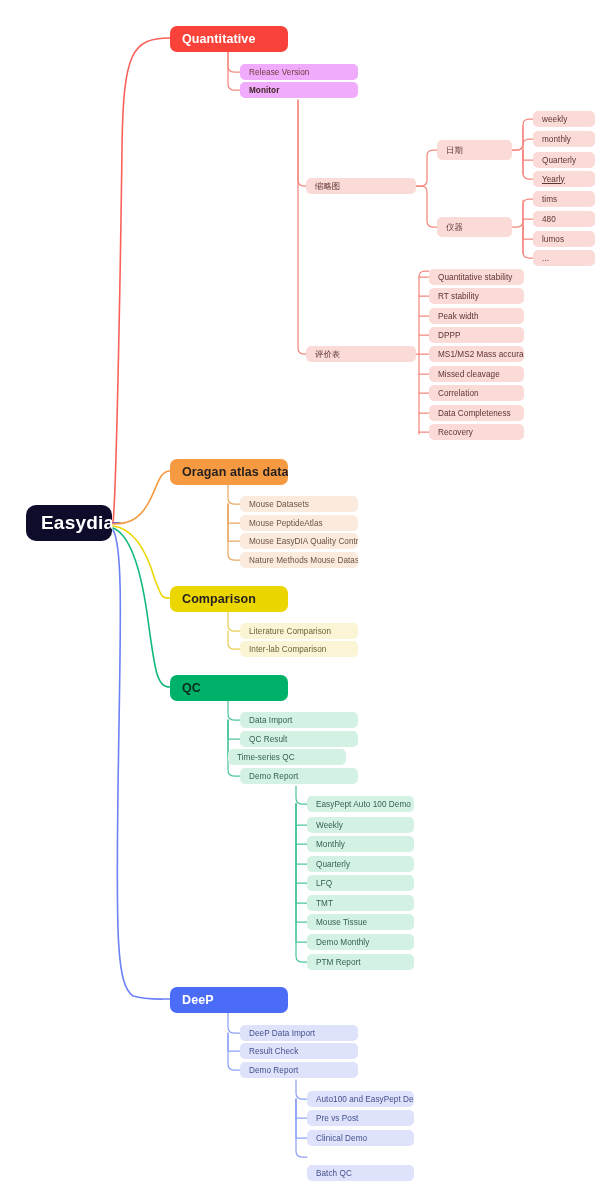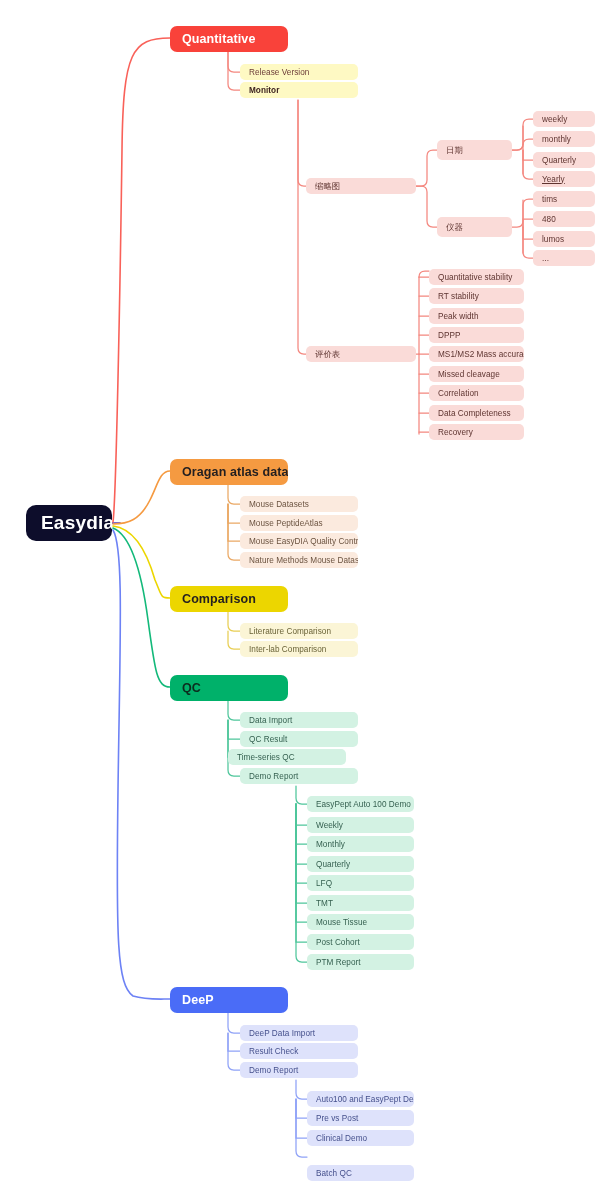--- a/index.html
+++ b/index.html
@@ -47,21 +47,21 @@
   .node.l1.green{background:#00b16a;color:#0b2d1e;}
   .node.l1.blue{background:#4a6cf7;color:#ffffff;}
 
   
   .node.leaf{
     font-size:8.2px;
     border-radius:5px;
     padding-left:9px;
     letter-spacing:0.05px;
   }
-  .node.leaf.red{background:#fef9c3;color:#6b3b37;}
+  .node.leaf.red{background:#f0abfc;color:#6b3b37;}
   .node.leaf.redmid{background:#fadbd8;color:#5e3430;}
   .node.leaf.orange{background:#fbeade;color:#6b5340;}
   .node.leaf.yellow{background:#fbf5d6;color:#6a6338;}
   .node.leaf.green{background:#d3f2e3;color:#356050;}
   .node.leaf.blue{background:#dee2fb;color:#45508c;}
   .node.leaf.bold{font-weight:bold;color:#3d2320;}
   .node.leaf.cjk{font-size:8.4px;}
 
   .footer{
     position:absolute;
@@ -325,21 +325,21 @@
   <div class="node leaf green" style="left:307px;top:875px;width:107px;height:16px;">
     <span>LFQ</span>
   </div>
   <div class="node leaf green" style="left:307px;top:895px;width:107px;height:16px;">
     <span>TMT</span>
   </div>
   <div class="node leaf green" style="left:307px;top:914px;width:107px;height:16px;">
     <span>Mouse Tissue</span>
   </div>
   <div class="node leaf green" style="left:307px;top:934px;width:107px;height:16px;">
-    <span>Post Cohort</span>
+    <span>Demo Monthly</span>
   </div>
   <div class="node leaf green" style="left:307px;top:954px;width:107px;height:16px;">
     <span>PTM Report</span>
   </div>
 
   <div class="node l1 blue" style="left:170px;top:987px;width:118px;height:26px;">
     <span>DeeP</span>
   </div>
   <div class="node leaf blue" style="left:240px;top:1025px;width:118px;height:16px;">
     <span>DeeP Data Import</span>

